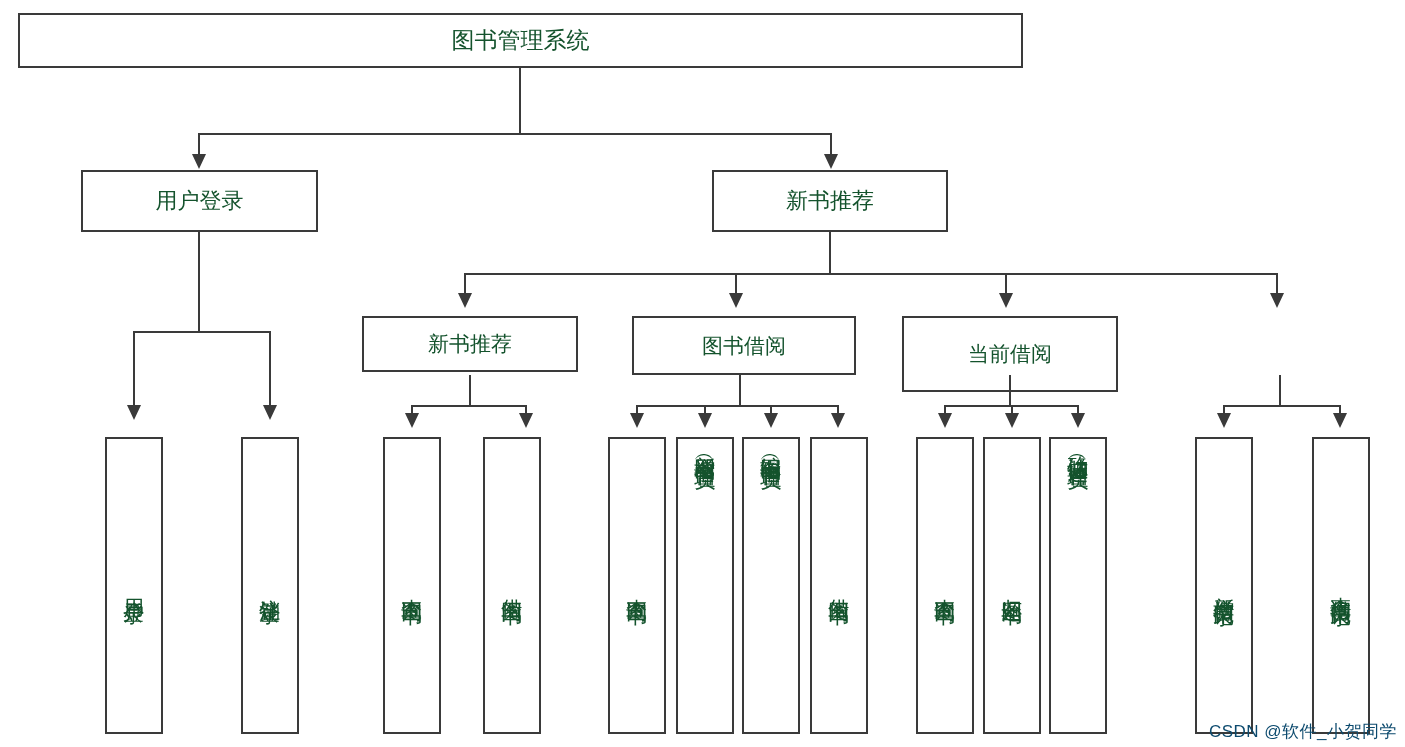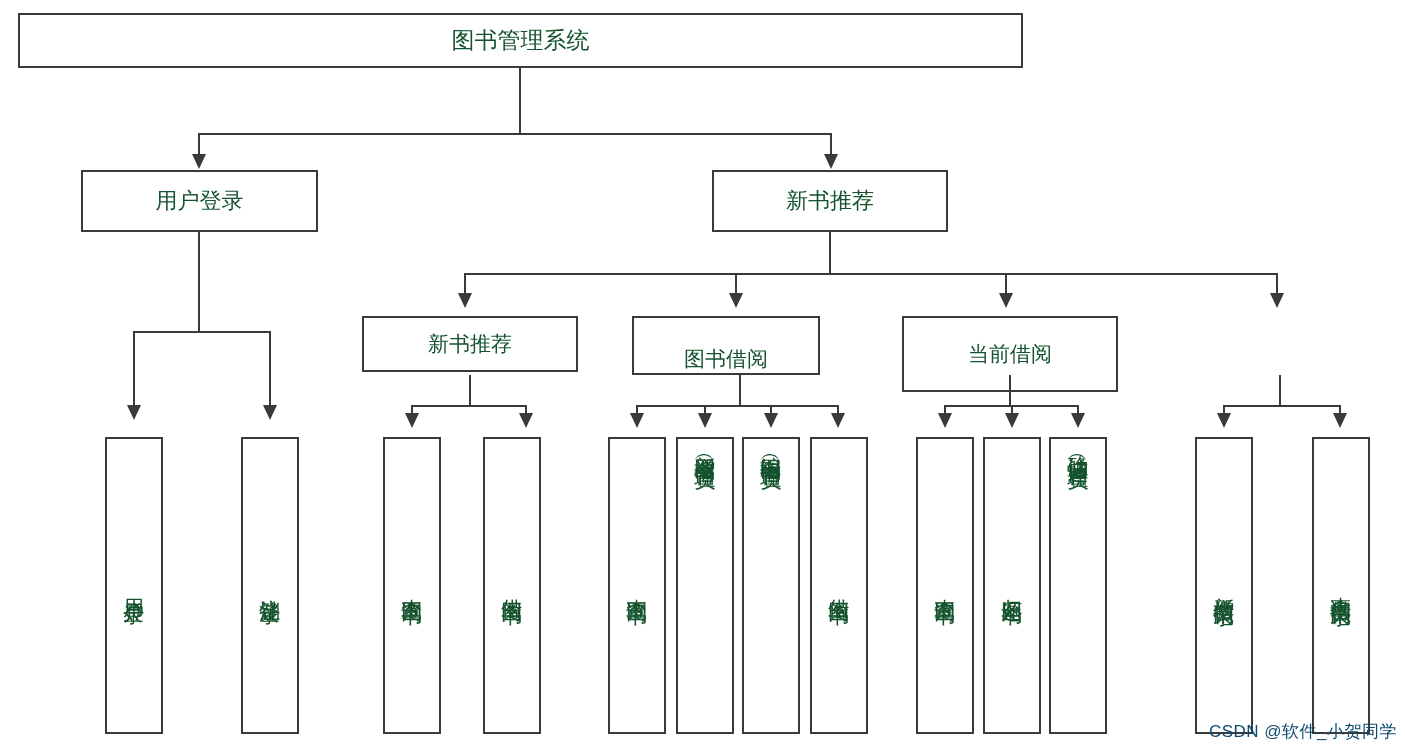--- a/index.html
+++ b/index.html
@@ -121,21 +121,21 @@
   <div class="conn vline" style="left:735px; top:273px; width:2px; height:22px;"></div>
   <div class="arrow" style="left:729px; top:293px;"></div>
   <div class="conn vline" style="left:1005px; top:273px; width:2px; height:22px;"></div>
   <div class="arrow" style="left:999px; top:293px;"></div>
   <div class="conn vline" style="left:1276px; top:273px; width:2px; height:22px;"></div>
   <div class="arrow" style="left:1270px; top:293px;"></div>
 
   <div class="node lvl2" style="left:362px; top:316px; width:216px; height:56px;">
     <span>新书推荐</span>
   </div>
-  <div class="node lvl2" style="left:632px; top:316px; width:188px; height:59px;align-items:flex-end;">
+  <div class="node lvl2" style="left:632px; top:316px; width:224px; height:59px;">
     <span>图书借阅</span>
   </div>
   <div class="node lvl2" style="left:902px; top:316px; width:216px; height:76px;">
     <span>当前借阅</span>
   </div>
 
   <div class="conn vline" style="left:469px; top:375px; width:2px; height:32px;"></div>
   <div class="conn hline" style="left:411px; top:405px; width:116px; height:2px;"></div>
   <div class="conn vline" style="left:411px; top:405px; width:2px; height:10px;"></div>
   <div class="arrow" style="left:405px; top:413px;"></div>

